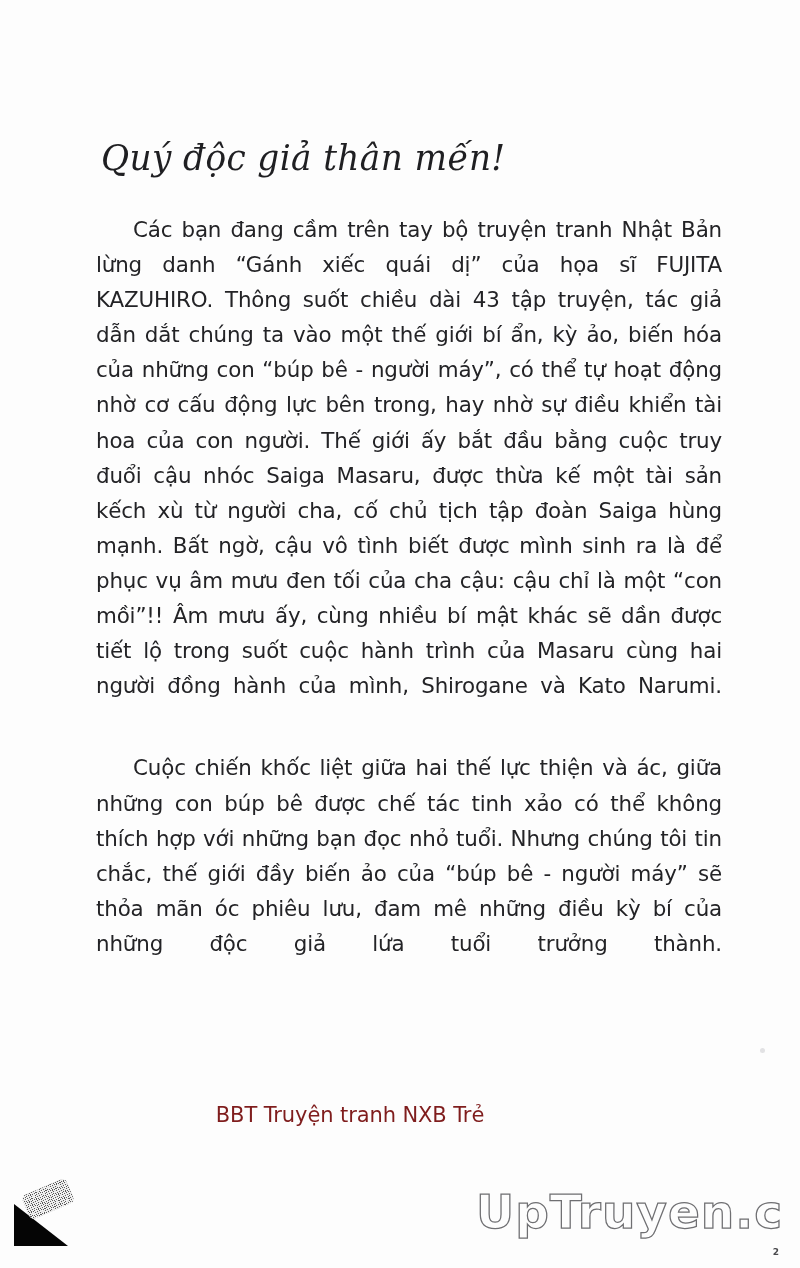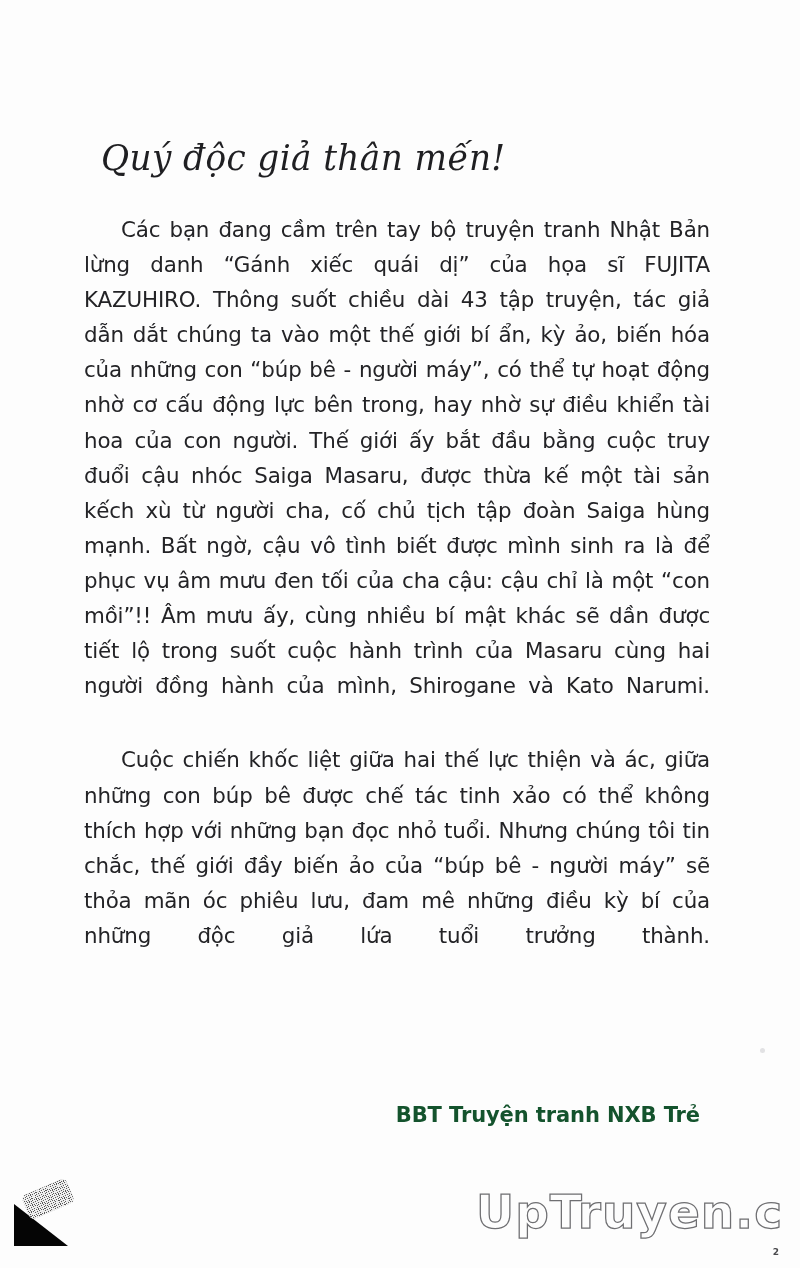--- a/index.html
+++ b/index.html
@@ -34,58 +34,57 @@
     letter-spacing: 0.4px;
     color: #1f1f22;
     white-space: nowrap;
     transform: scaleX(0.98);
     transform-origin: left center;
   }
 
   
   .body-block {
     position: absolute;
-    left: 84px;
+    left: 96px;
     top: 212px;
     width: 626px;
   }
 
   .para {
     margin: 0;
     color: #232326;
     font-family: "DejaVu Sans", "Liberation Sans", sans-serif;
     font-size: 21.4px;
     line-height: 35.1px;
     text-align: justify;
     text-justify: inter-word;
     text-indent: 37px;
     letter-spacing: -0.15px;
     word-spacing: 0.3px;
     -webkit-font-smoothing: antialiased;
   }
-  .para + .para { margin-top: 4px; }
+  .para + .para { margin-top: 12px; }
 
   .para::after {
     content: "";
     display: inline-block;
     width: 100%;
   }
 
   
   .signature {
     position: absolute;
     left: 0;
     top: 1103px;
     width: 700px;
-    text-align: right;
-    color: #14532d;
+    text-align: center;
+    color: #7f1d1d;
     font-family: "DejaVu Sans", "Liberation Sans", sans-serif;
     font-size: 21px;
     letter-spacing: -0.1px;
-    font-weight: bold;
   }
 
   
   .corner-mark {
     position: absolute;
     left: 14px;
     top: 1186px;
     width: 64px;
     height: 60px;
   }

